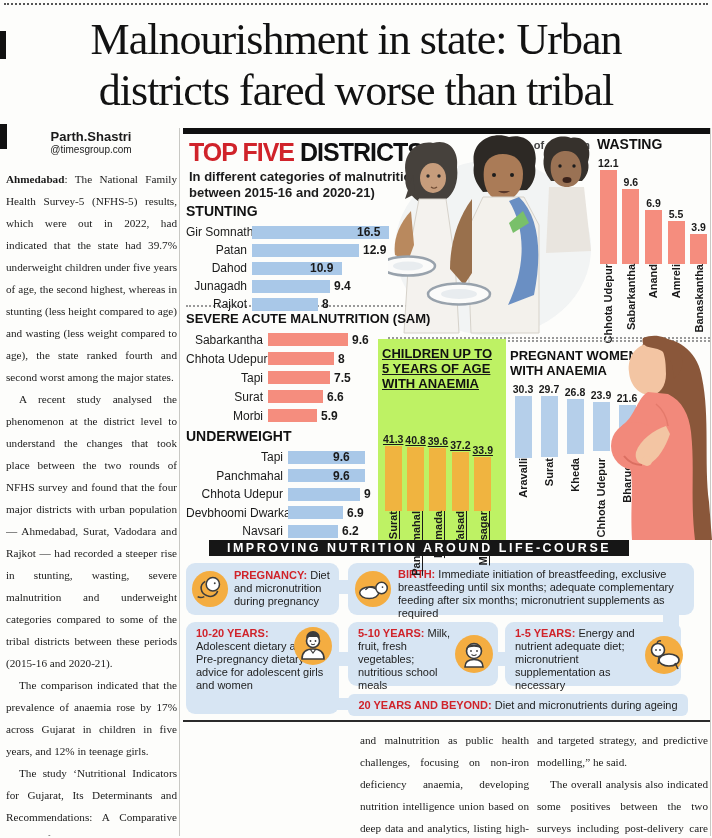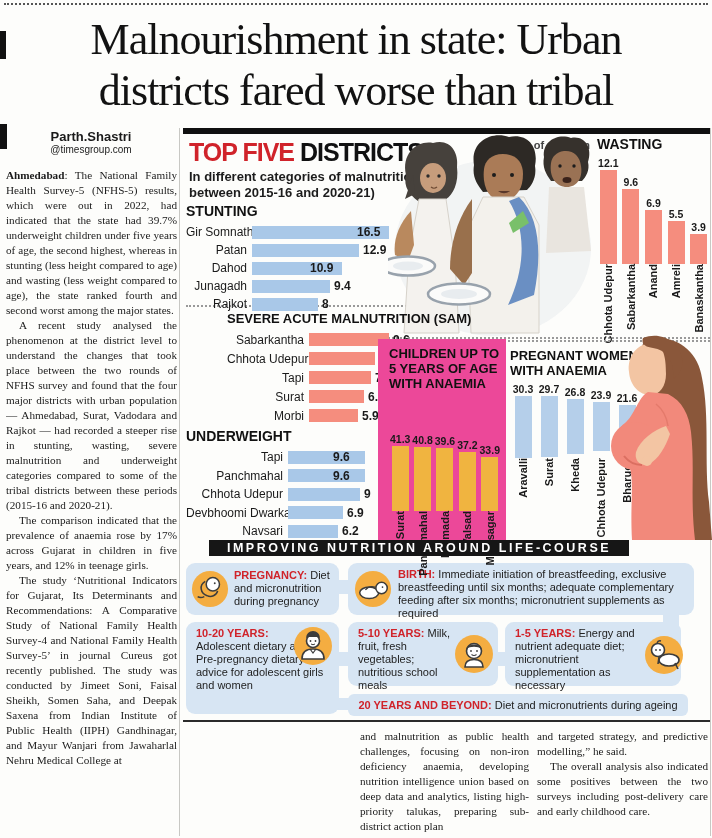--- a/index.html
+++ b/index.html
@@ -9,21 +9,21 @@
   .regmark { position:absolute; background:#111; }
 
   
   .headline { position:absolute; left:8px; right:8px; top:14px; text-align:center;
     font-family:"Liberation Serif", serif; font-size:44px; line-height:51px; color:#121212; letter-spacing:-1px; }
   .byline { position:absolute; left:6px; width:170px; top:129px; text-align:center; }
   .byline .name { font-weight:bold; font-size:13px; }
   .byline .handle { font-size:10px; }
 
   
-  .artcol { position:absolute; font-family:"Liberation Serif", serif; font-size:11.2px; line-height:15px; text-align:justify; overflow:hidden; }
+  .artcol { position:absolute; font-family:"Liberation Serif", serif; font-size:11.2px; line-height:22px; text-align:justify; overflow:hidden; }
   .artcol p { text-indent:13px; }
   .artcol p.noindent { text-indent:0; }
   .lead { font-weight:bold; }
   #col-left { left:6px; width:171px; top:168px; height:668px; }
   #bcol1 { left:183px; width:169px; top:729px; height:107px; }
   #bcol2 { left:360px; width:169px; top:729px; height:107px; }
   #bcol3 { left:537px; width:171px; top:729px; height:107px; }
 
   .vdiv { position:absolute; width:1px; background:#c8c8c4; }
 
@@ -54,21 +54,21 @@
   .vbar { width:17px; }
   .vlabelcell { display:flex; justify-content:center; align-items:flex-start; }
   .vlabel { writing-mode:vertical-rl; transform:rotate(180deg); font-size:11px; font-weight:bold; white-space:nowrap; color:#1a1a1a; }
 
   #wasting { position:absolute; left:597px; top:136px; width:113px; z-index:3; }
   #wasting .vcol, #wasting .vlabelcell { width:22.6px; }
   #wasting .vbar { background:#f58d7e; }
   #wasting .vlabels { height:82px; }
 
   .panel { position:absolute; z-index:3; }
-  #panel-children { left:378px; top:339px; width:128px; height:201px; background:#ec4899; padding:7px 5px 0 11px; }
+  #panel-children { left:378px; top:339px; width:128px; height:201px; background:#bef264; padding:7px 5px 0 4px;text-decoration:underline; }
   #panel-children .chart-title { font-size:13px; line-height:15px; white-space:normal; margin-bottom:6px; }
   #panel-children .vcol, #panel-children .vlabelcell { width:22.4px; }
   #panel-children .vbar { background:#f0b440; }
   #panel-children .vlabels { height:70px; }
 
   #panel-pregnant { left:508px; top:340px; width:202px; height:200px; border-top:2px dotted #999; padding:6px 0 0 2px; }
   #panel-pregnant .chart-title { font-size:13px; line-height:15px; white-space:normal; width:150px; margin-bottom:4px; }
   #panel-pregnant .vcol, #panel-pregnant .vlabelcell { width:26px; }
   #panel-pregnant .vbar { background:#b5cfea; }
   #panel-pregnant .vlabels { height:86px; }
@@ -231,21 +231,21 @@
     <div class="hrow" style="height:18px">
         <span class="hlabel" style="width:66px">Rajkot</span>
         <span class="hbar blue" style="width:66px"></span>
         <span class="hval">8</span>
       </div>
   </div>
 
   <div class="dotline" style="left:186px;top:305px;width:268px;"></div>
   <div class="dotline" style="left:388px;top:337px;width:322px;"></div>
 
-  <div class="hchart" style="left:186px;top:311px;margin-left:41px;">
+  <div class="hchart" style="left:186px;top:311px;">
     <div class="chart-title" style="font-size:13px">SEVERE ACUTE MALNUTRITION (SAM)</div>
     <div class="hrow" style="height:19px">
         <span class="hlabel" style="width:82px">Sabarkantha</span>
         <span class="hbar salmon" style="width:80px"></span>
         <span class="hval">9.6</span>
       </div>
     <div class="hrow" style="height:19px">
         <span class="hlabel" style="width:82px">Chhota Udepur</span>
         <span class="hbar salmon" style="width:66px"></span>
         <span class="hval">8</span>

